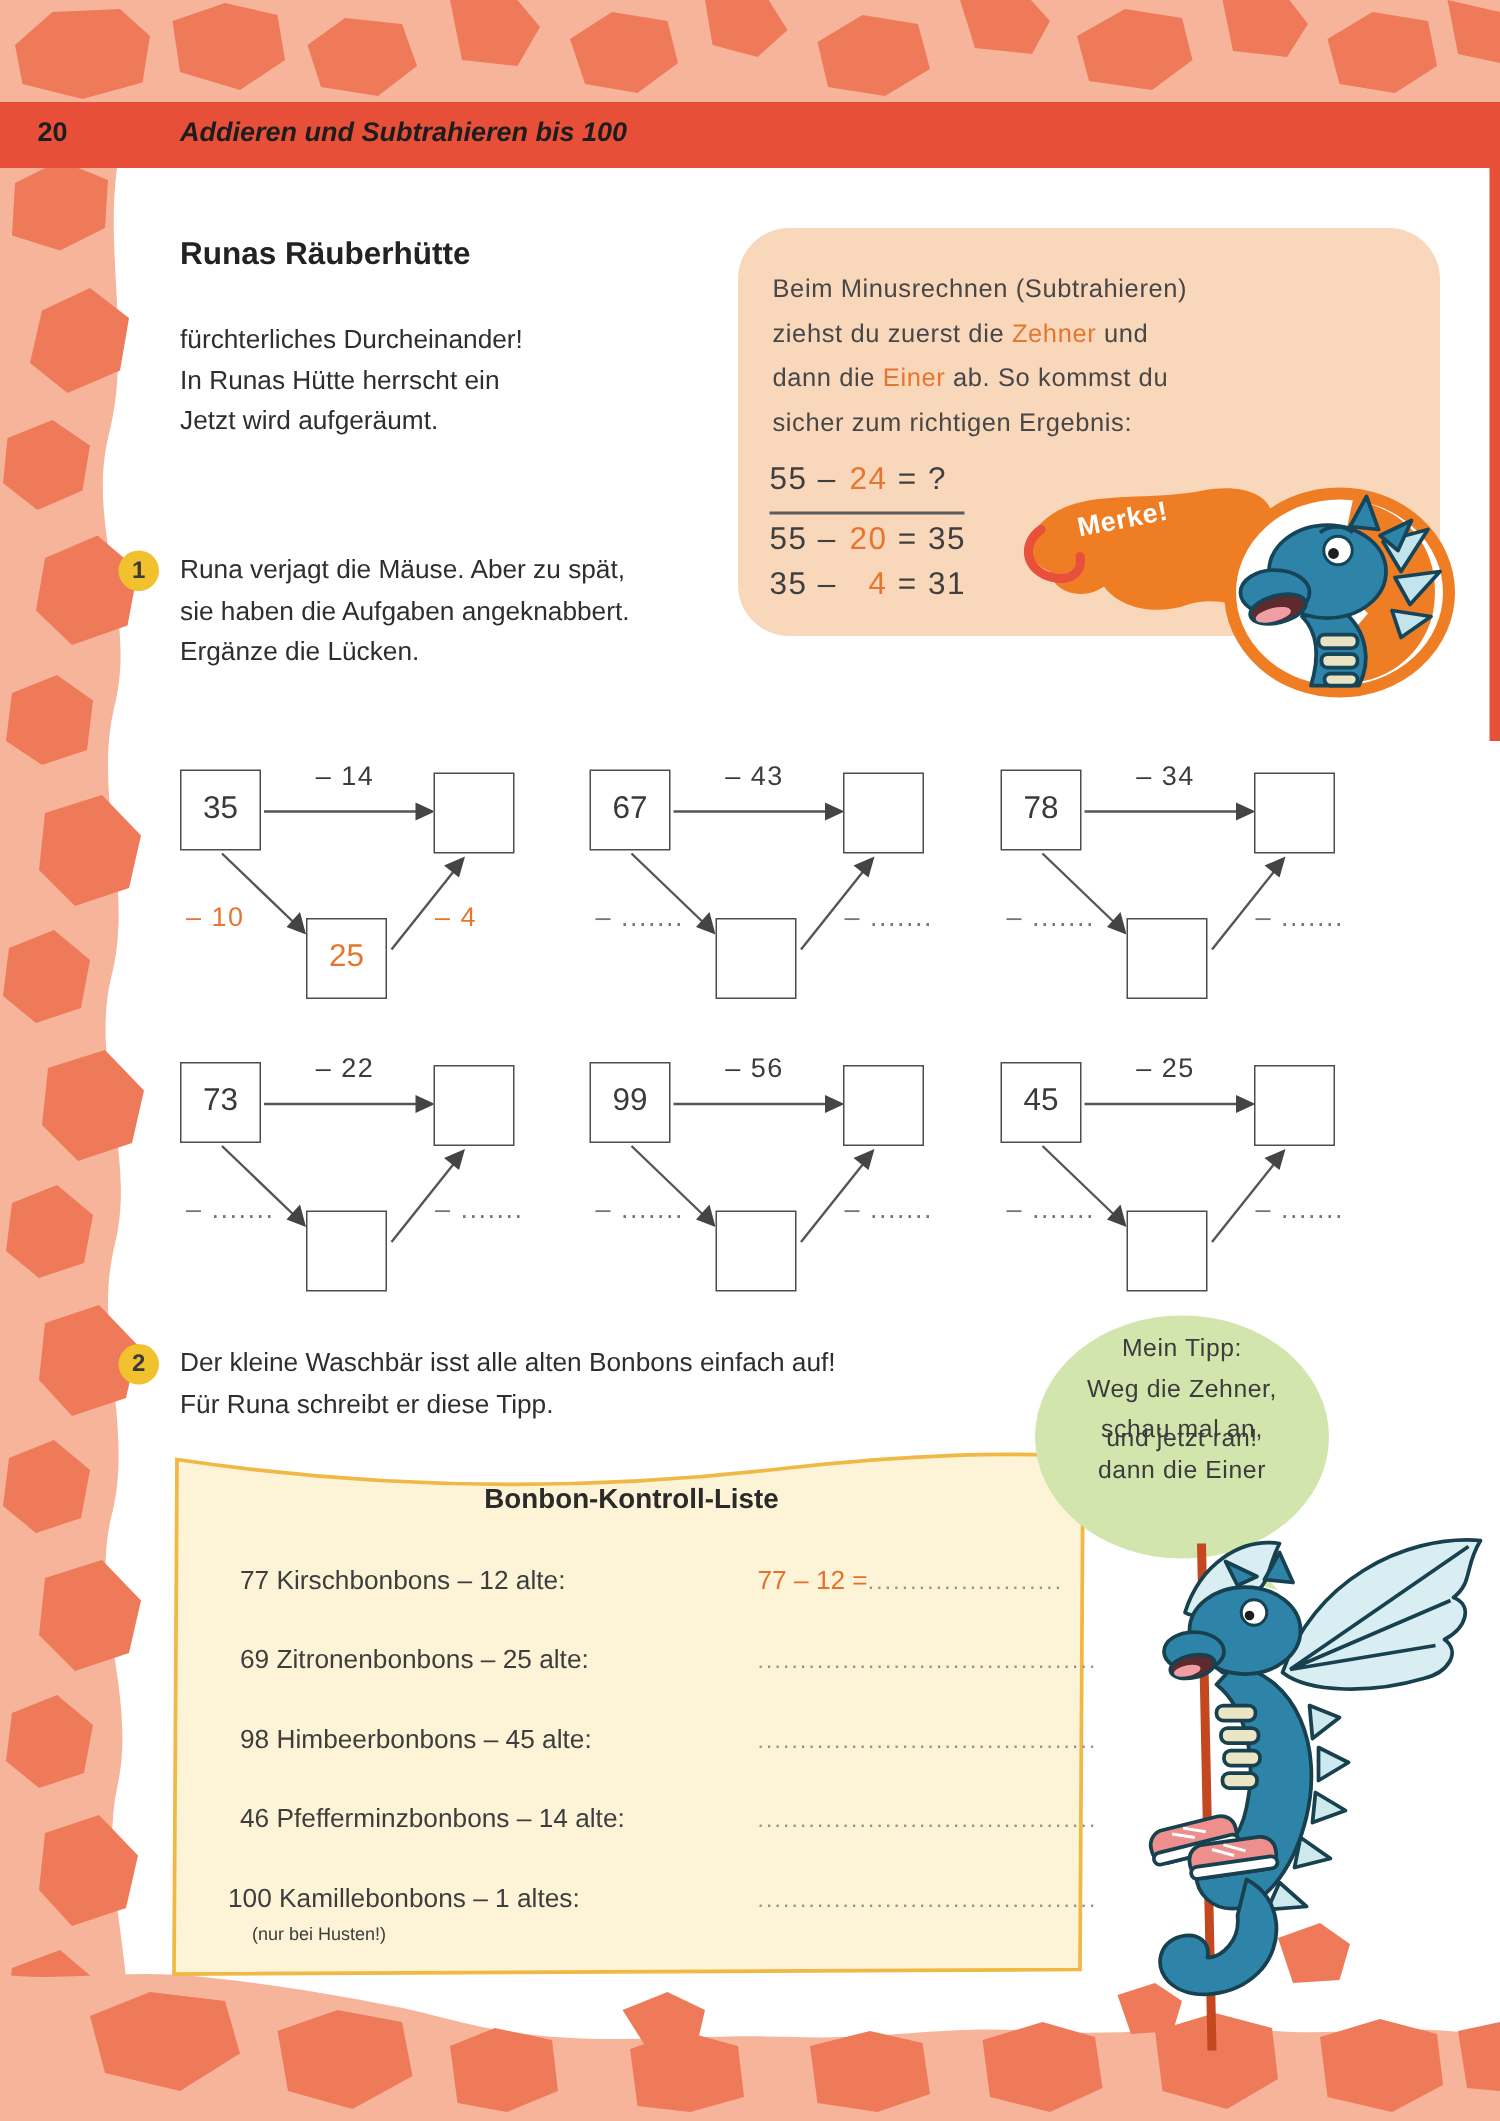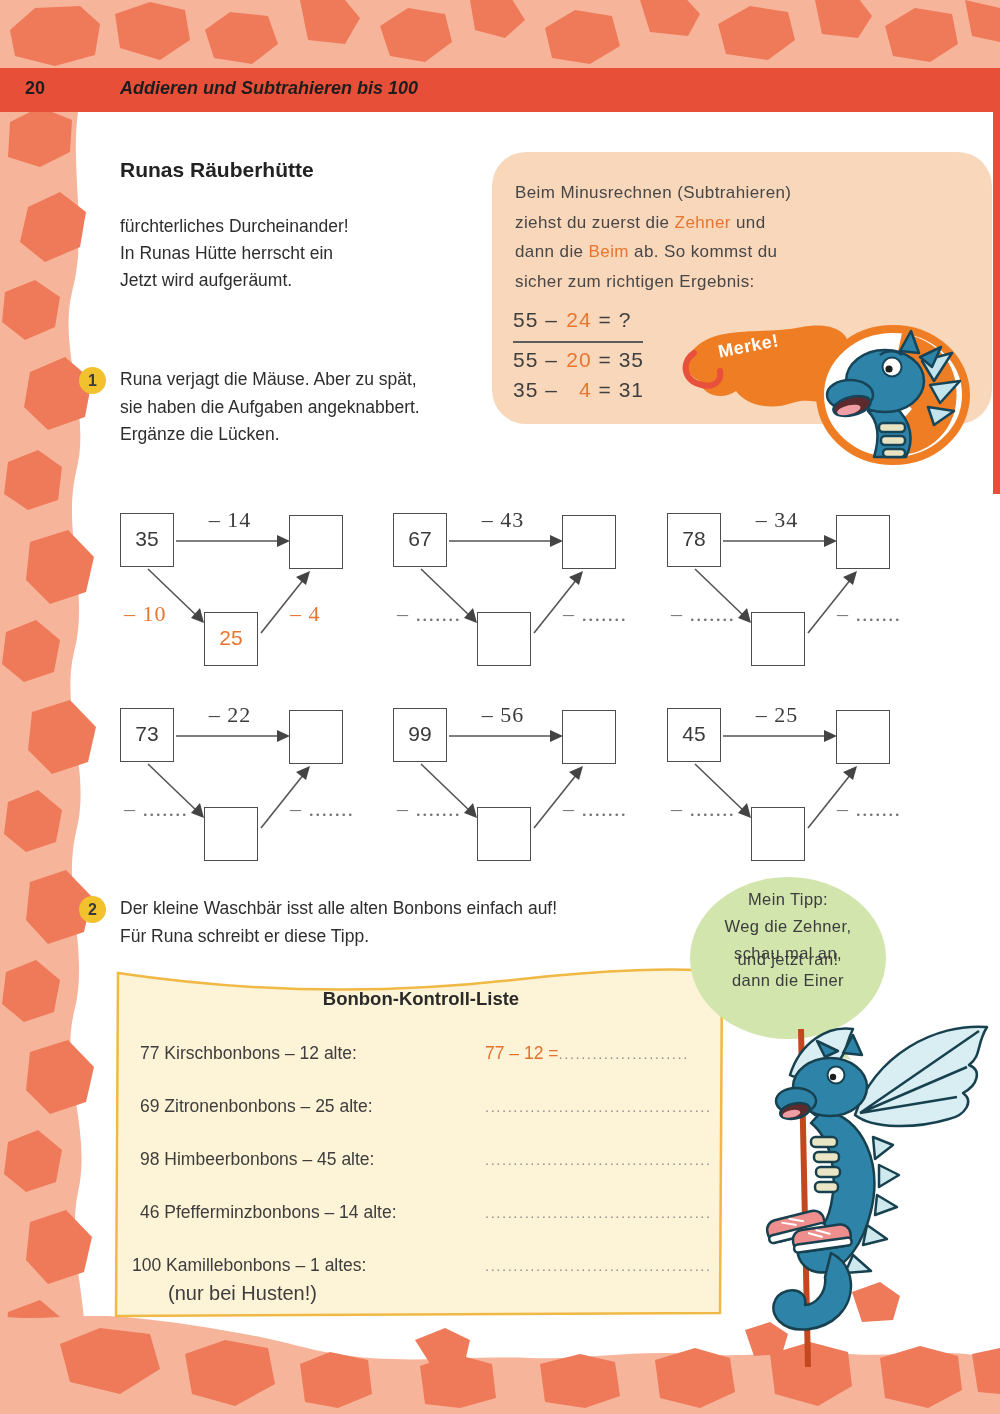--- a/index.html
+++ b/index.html
@@ -12,21 +12,21 @@
   .headbar{position:absolute;left:0;top:68px;width:1000px;height:44px;background:#e84f38;}
   .headbar .pageno{position:absolute;left:25px;top:10px;font-size:18px;font-weight:bold;color:#1d1d1d;}
   .headbar .chapter{position:absolute;left:120px;top:10px;font-size:18px;font-weight:bold;color:#1d1d1d;font-style:italic;}
   .rightstrip{position:absolute;left:993px;top:112px;width:7px;height:382px;background:#e84f38;}
 
   
   .lesson-title{position:absolute;left:120px;top:158px;font-size:21px;font-weight:bold;color:#222;}
   .intro{position:absolute;left:120px;top:213px;font-size:17.5px;line-height:27px;color:#2e2e2e;}
 
   
-  .infobox{position:absolute;left:492px;top:152px;width:468px;height:272px;background:#f9d7bb;border-radius:34px;padding-left:32px;}
+  .infobox{position:absolute;left:492px;top:152px;width:468px;height:272px;background:#f9d7bb;border-radius:34px;}
   .handw{font-size:17px;line-height:29.5px;color:#474747;letter-spacing:.4px;}
   .infobox .txt{position:absolute;left:23px;top:26px;}
   .hl{color:#e7752f;}
   .eq{position:absolute;left:21px;font-size:21px;color:#3f3f3f;letter-spacing:1px;}
   .eq .num{display:inline-block;min-width:27px;text-align:right;color:#e7752f;}
   .eq-sep{position:absolute;left:21px;top:189px;width:130px;height:2px;background:#5c5c5c;}
 
   
   .badge{position:absolute;width:27px;height:27px;border-radius:50%;background:#f2c12e;
          text-align:center;line-height:27px;font-size:16px;font-weight:bold;color:#3a3a3a;}
@@ -34,35 +34,35 @@
 
   
   .tri{position:absolute;width:230px;height:170px;}
   .tri svg line{stroke:#555;stroke-width:1.6;}
   .tri svg polygon{fill:#444;}
   .box{position:absolute;width:54px;height:54px;background:#fff;border:1.7px solid #4d4d4d;
        box-sizing:border-box;text-align:center;line-height:50px;font-size:21px;color:#3a3a3a;}
   .box.start{left:0;top:8px;}
   .box.end{left:169px;top:10px;}
   .box.mid{left:84px;top:107px;}
-  .lbl{position:absolute;font-size:22px;color:#757575;letter-spacing:1px;white-space:nowrap;font-family:Liberation Serif, serif;}
+  .lbl{position:absolute;font-size:18px;color:#757575;letter-spacing:1px;white-space:nowrap;}
   .lbl.top{left:55px;top:2px;width:110px;text-align:center;color:#3c3c3c;}
   .lbl.left{left:4px;top:96px;}
   .lbl.right{left:170px;top:96px;}
   .tri.solved .lbl.left,.tri.solved .lbl.right{color:#e7752f;}
   .tri.solved .box.mid{color:#e7752f;}
 
   
   .candy-head{position:absolute;left:138px;top:988px;width:566px;text-align:center;
               font-size:18.5px;font-weight:bold;color:#2a2a2a;}
   .candy-row{position:absolute;left:140px;width:575px;font-size:17.5px;color:#3d3d3d;white-space:nowrap;}
-  .candy-row .lab{display:inline-block;width:345px;}
+  .candy-row .lab{display:inline-block;width:345px;margin-left:20px;}
   .candy-row .pref{color:#e4702e;}
   .candy-row .dots{color:#8f8f8f;letter-spacing:1.5px;font-size:15px;}
-  .candy-note{position:absolute;left:168px;font-size:20px;color:#3d3d3d;}
+  .candy-note{position:absolute;left:168px;font-size:12px;color:#3d3d3d;}
 
   
   .tip-line{position:absolute;width:200px;text-align:center;font-size:16.5px;color:#3c3c3c;letter-spacing:.4px;}
 
   .merke-label{position:absolute;left:718px;top:336px;font-size:18px;font-weight:bold;color:#fff;
                transform:rotate(-11deg);letter-spacing:.5px;}
 </style>
 </head>
 <body>
 
@@ -140,21 +140,21 @@
   <div class="intro">
     <div>fürchterliches Durcheinander!</div>
     <div>In Runas Hütte herrscht ein</div>
     <div>Jetzt wird aufgeräumt.</div>
   </div>
 
   <div class="infobox">
     <div class="txt handw">
       <div><span>Beim Minusrechnen (Subtrahieren)</span></div>
       <div><span>ziehst du zuerst die </span><span class="hl">Zehner</span><span> und</span></div>
-      <div><span>dann die </span><span class="hl">Beim</span><span> ab. So kommst du</span></div>
+      <div><span>dann die </span><span class="hl">Einer</span><span> ab. So kommst du</span></div>
       <div><span>sicher zum richtigen Ergebnis:</span></div>
     </div>
     <div class="eq" style="top:156px"><span>55 – </span><span class="num">24</span><span> = ?</span></div>
     <div class="eq-sep"></div>
     <div class="eq" style="top:196px"><span>55 – </span><span class="num">20</span><span> = 35</span></div>
     <div class="eq" style="top:226px"><span>35 – </span><span class="num">4</span><span> = 31</span></div>
   </div>
 
   <svg class="abs" style="left:650px;top:305px" width="350" height="165" viewBox="0 0 350 165">
     <g>

